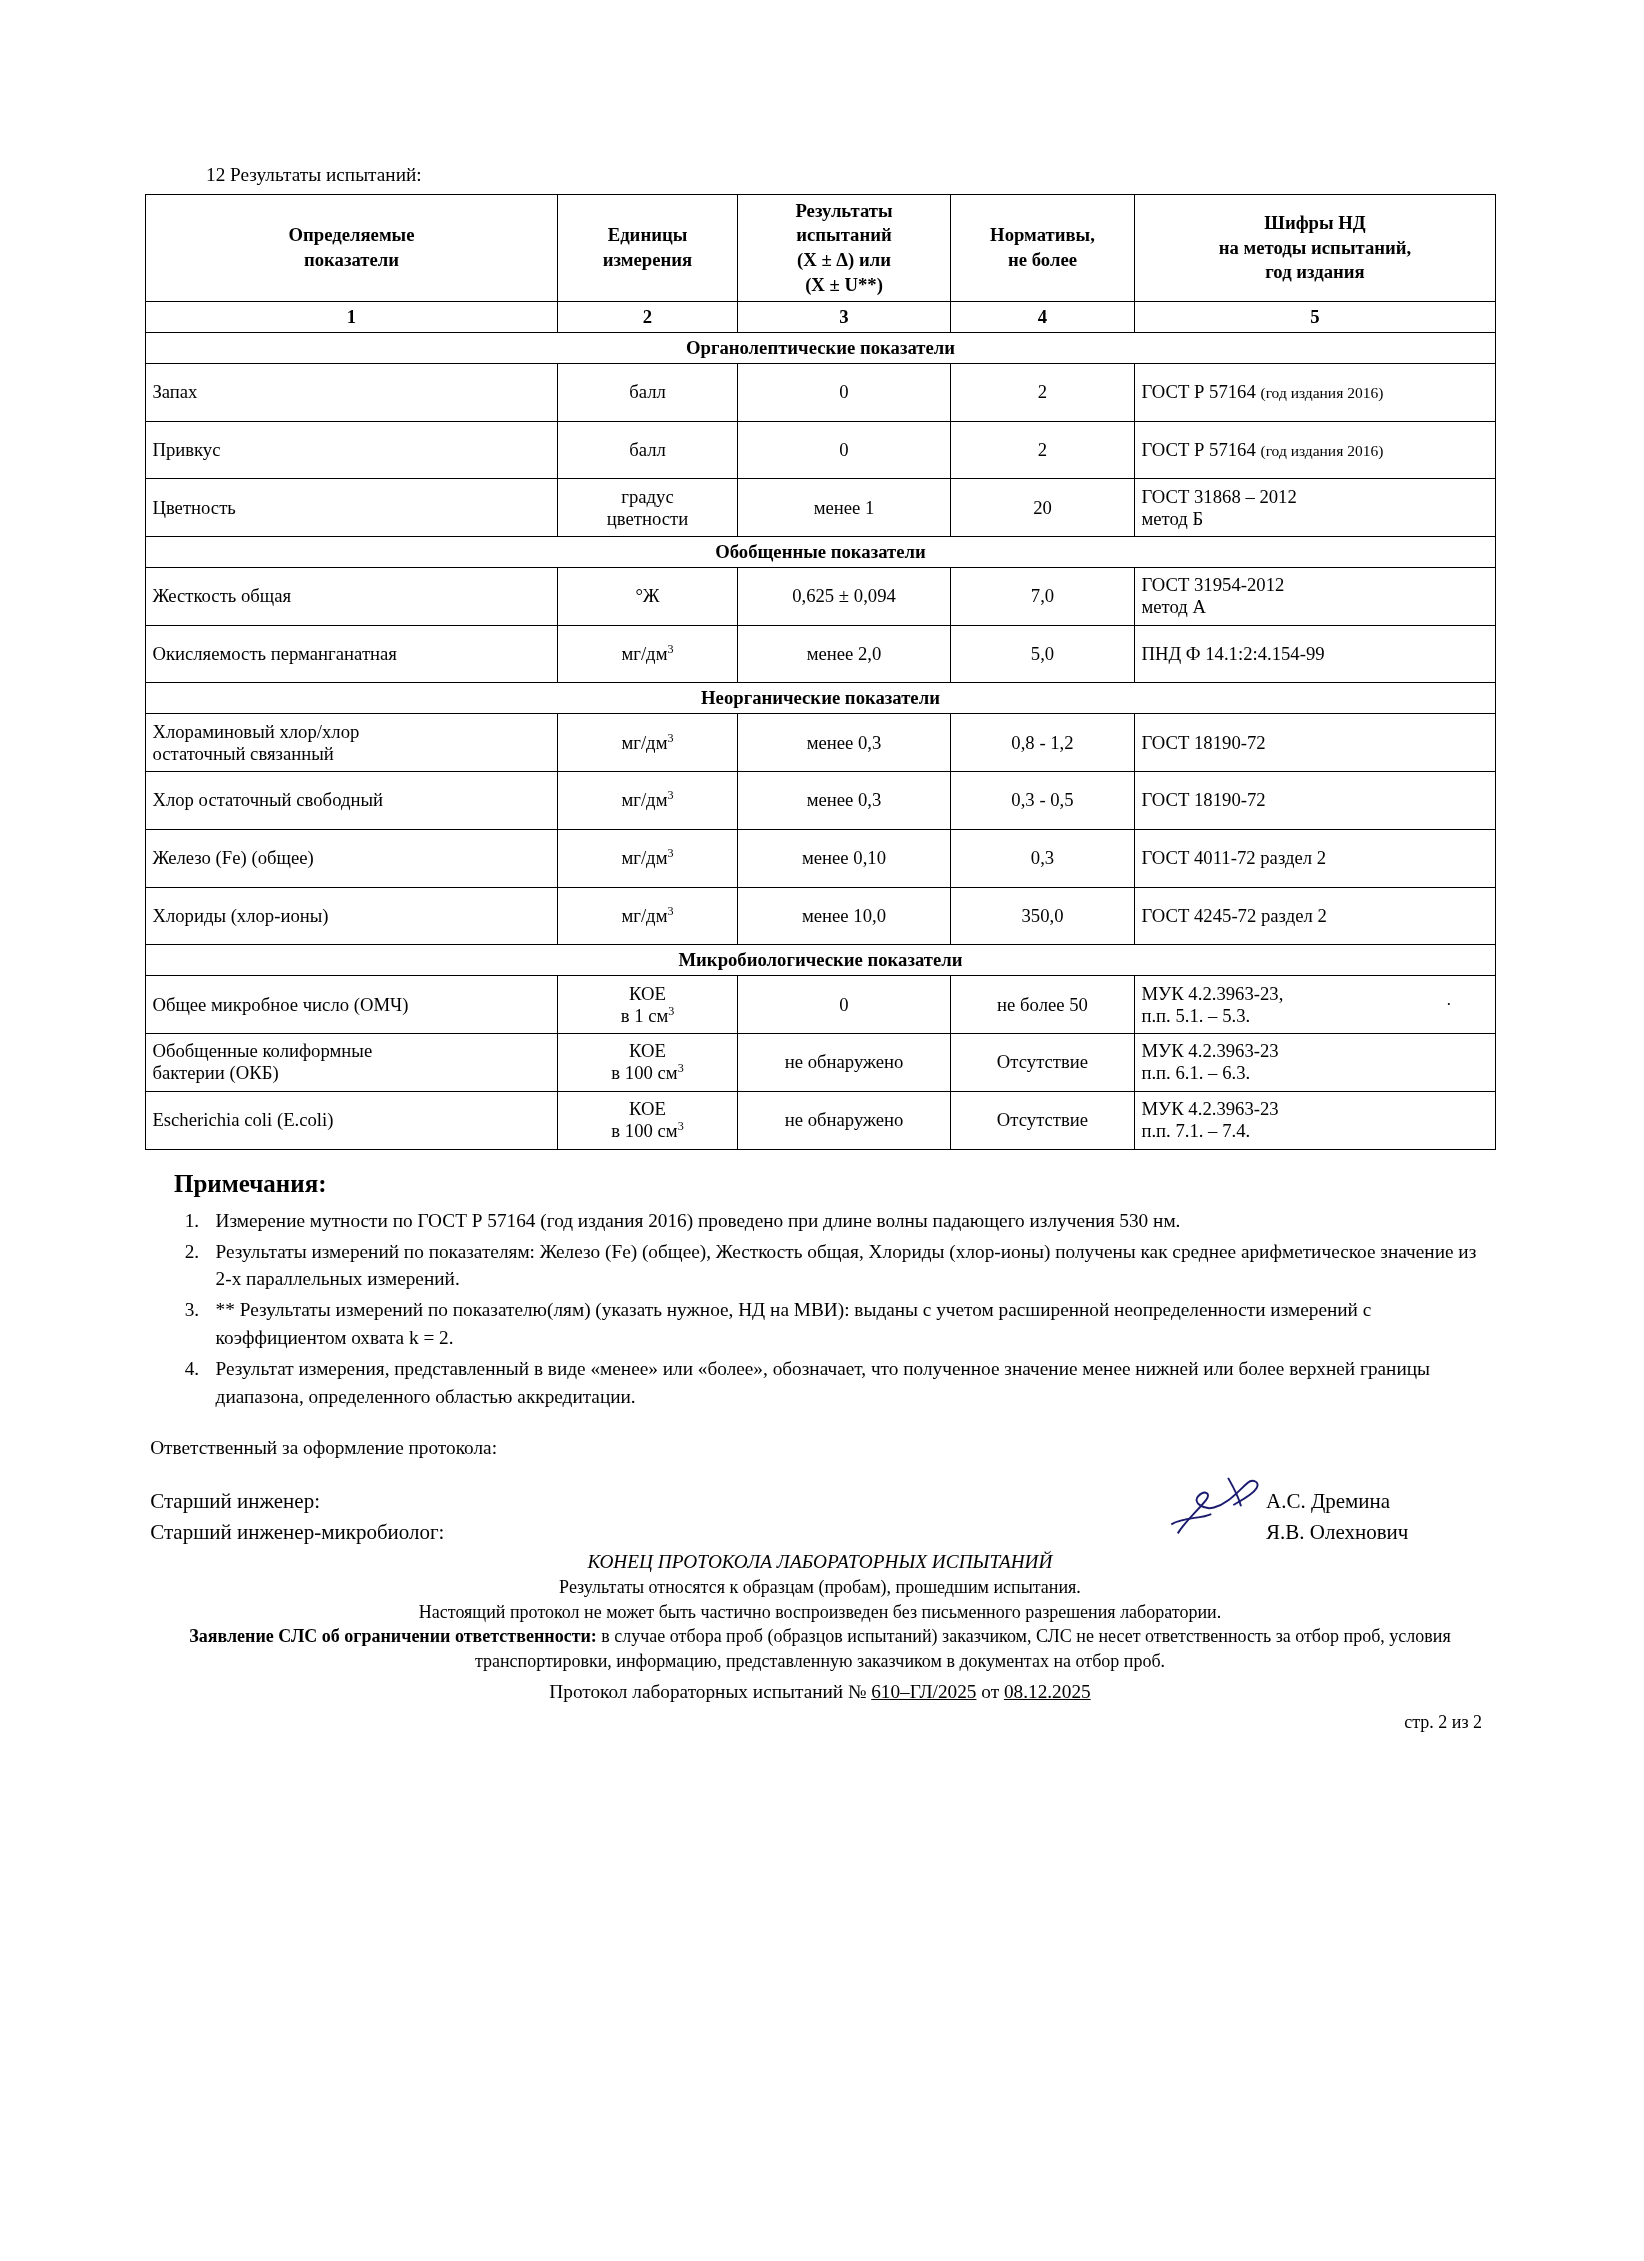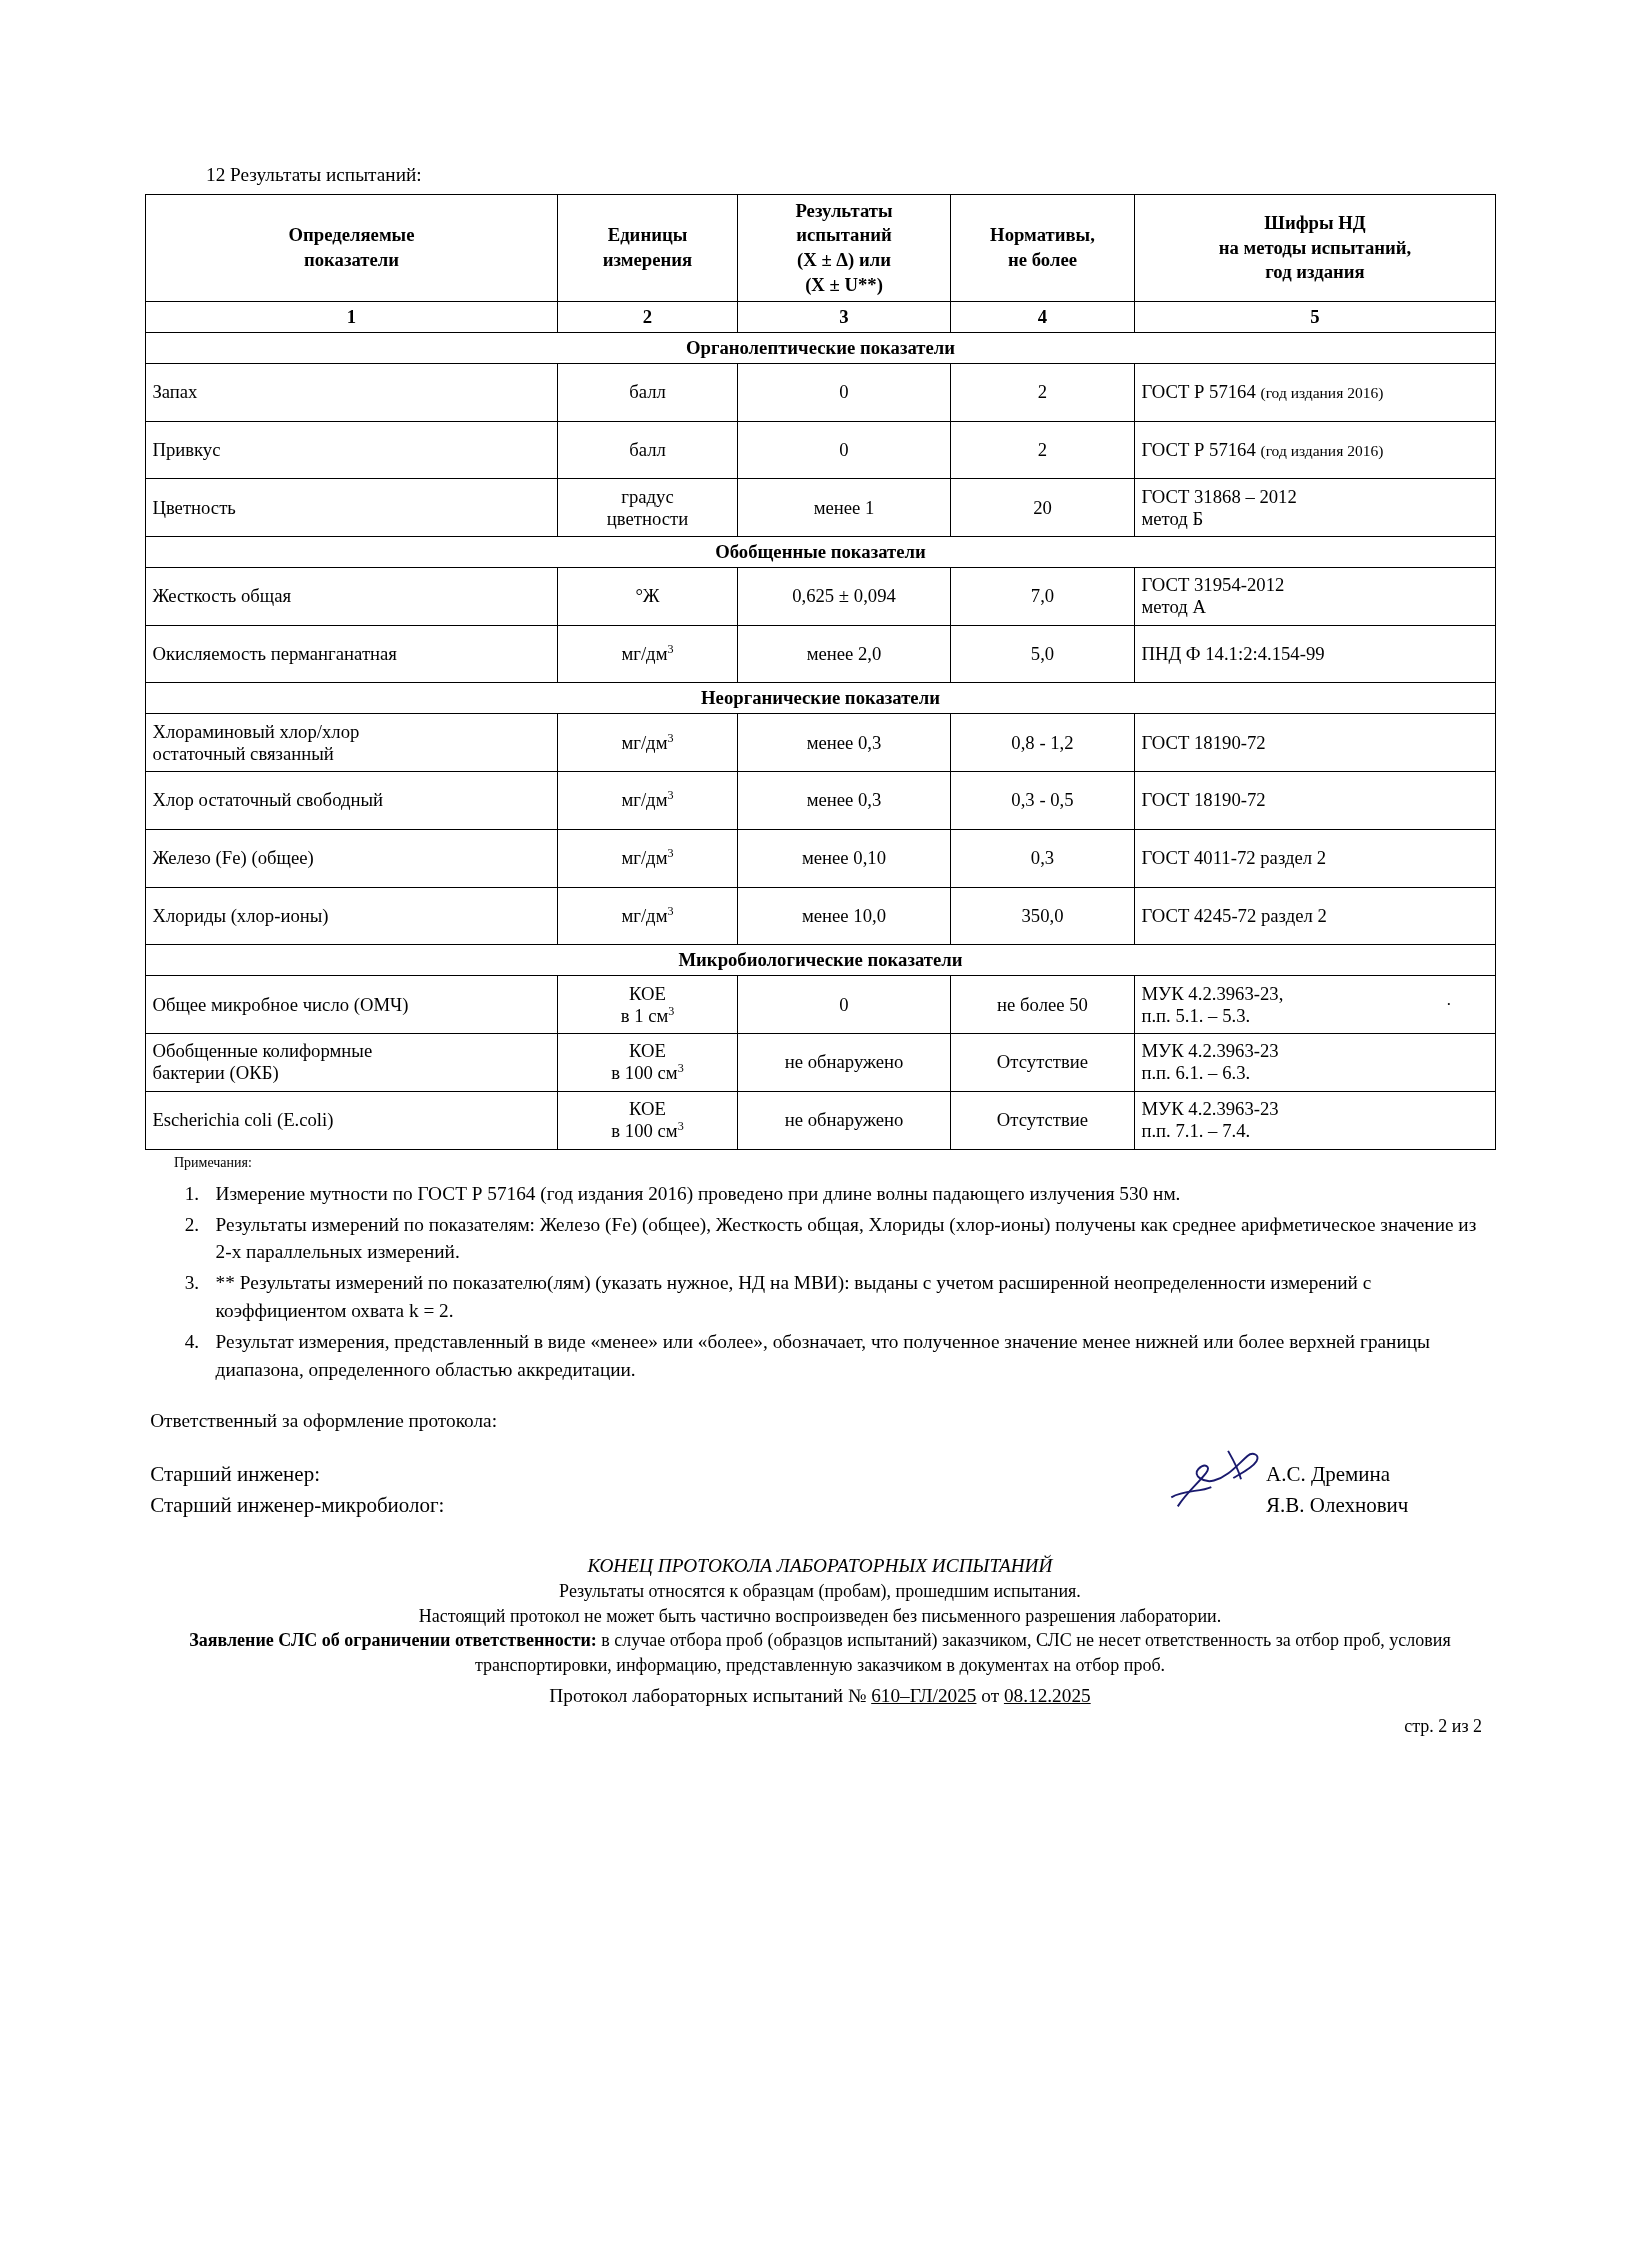--- a/index.html
+++ b/index.html
@@ -74,23 +74,24 @@
     padding: 4.5px;
   }
   td.c { text-align: center; }
   td.l { text-align: left; }
   .small { font-size: 15.5px; }
   sup { font-size: 0.65em; vertical-align: super; line-height: 0; }
 
   .rowtall td { height: 49px; }
 
   .notes-title {
-    font-size: 14px;
-    margin-top: 5px;
+    font-size: 25px;
+    margin-top: 20px;
     margin-left: 29px;
+    font-weight: bold;
   }
   ol.notes {
     margin: 9px 0 0 0;
     padding-left: 59px;
     font-size: 19.3px;
     line-height: 1.42;
   }
   ol.notes li {
     margin-bottom: 3.9px;
     padding-left: 11.6px;
@@ -117,21 +118,20 @@
   }
   .signature-mark {
     position: absolute;
     right: 219px;
     top: -11.6px;
     width: 110px;
     height: 71px;
   }
 
   .footer {
-    margin-top: 31px;
     text-align: center;
     font-size: 18px;
     line-height: 1.36;
   }
   .footer .title-end {
     font-style: italic;
     font-size: 19.3px;
   }
   .footer .bold { font-weight: bold; text-align: center; }
   .footer p { margin: 0; }

